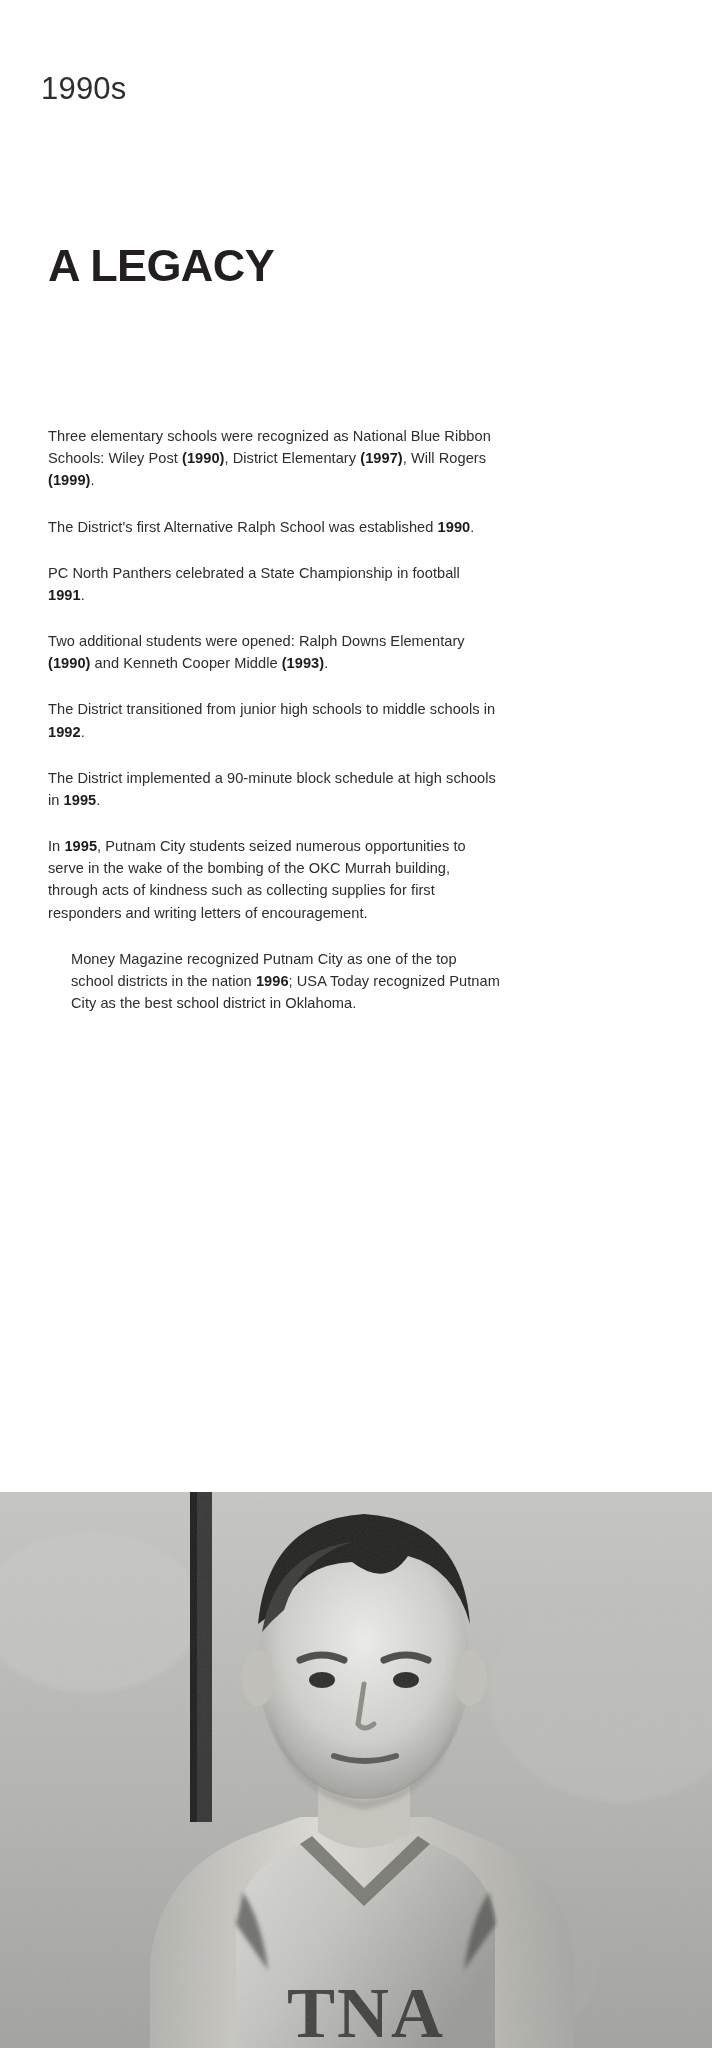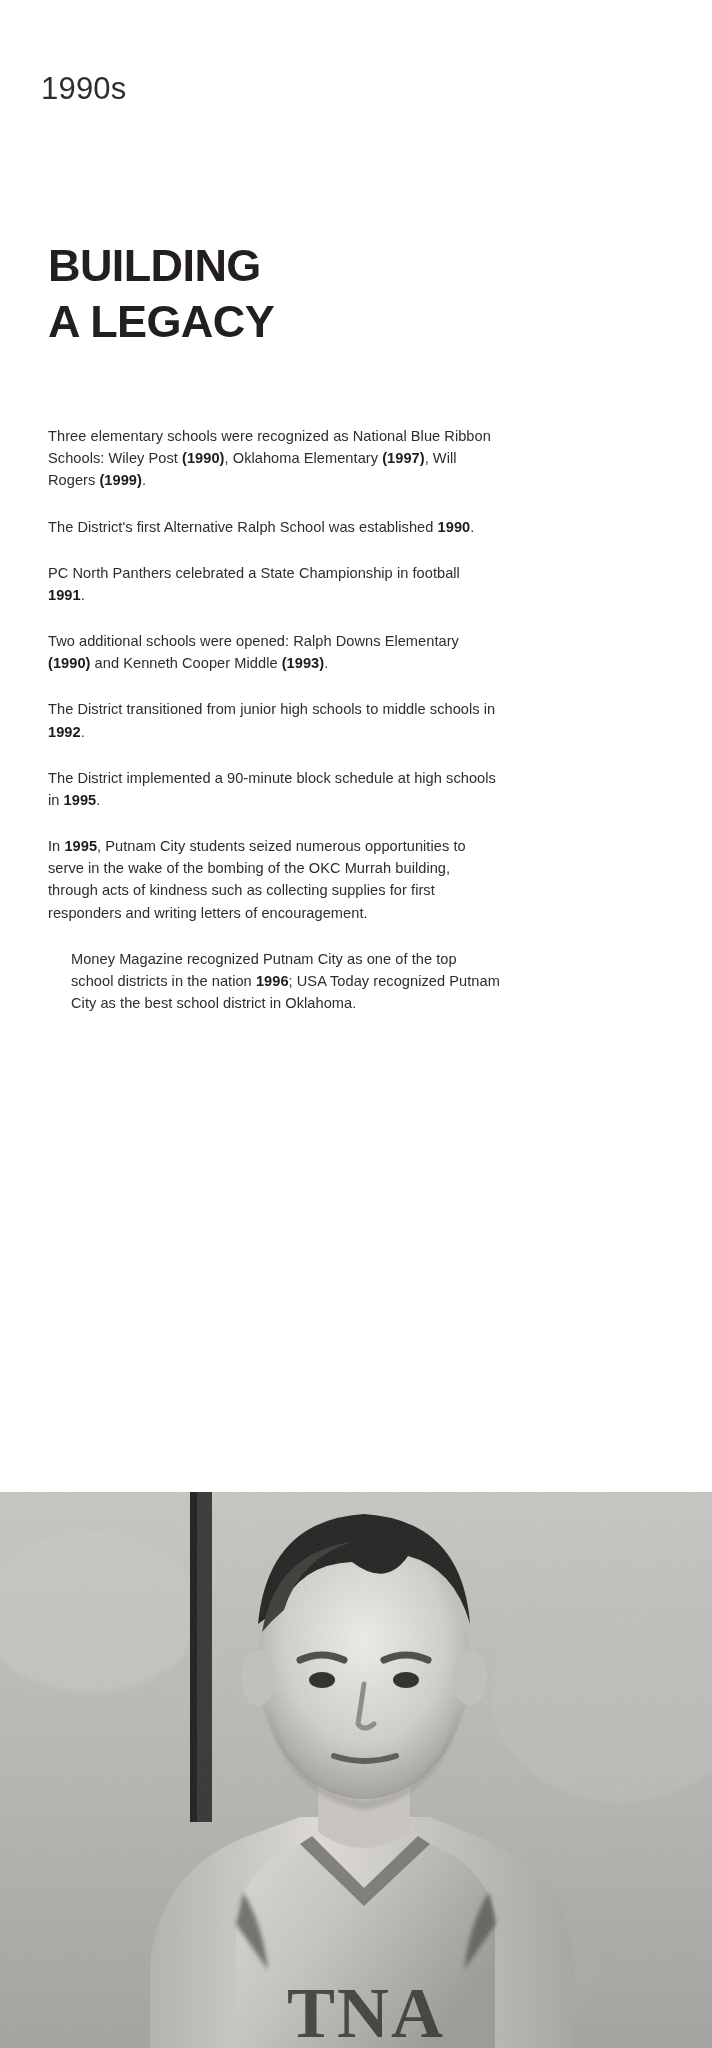--- a/index.html
+++ b/index.html
@@ -79,29 +79,28 @@
   .photo svg { display: block; width: 712px; height: 556px; }
 </style>
 </head>
 <body>
 
 <div class="page">
 
   <div class="decade">1990s</div>
 
   <h1 class="headline">
-    <span class="line">BUILDING</span>
     <span class="line">A LEGACY</span>
   </h1>
 
   <div class="body-copy" id="body-copy">
-      <p><span>Three elementary schools were recognized as National Blue Ribbon Schools: Wiley Post </span><b>(1990)</b><span>, Oklahoma Elementary </span><b>(1997)</b><span>, Will Rogers </span><b>(1999)</b><span>.</span></p>
+      <p><span>Three elementary schools were recognized as National Blue Ribbon Schools: Wiley Post </span><b>(1990)</b><span>, District Elementary </span><b>(1997)</b><span>, Will Rogers </span><b>(1999)</b><span>.</span></p>
       <p><span>The District's first Alternative Ralph School was established </span><b>1990</b><span>.</span></p>
       <p><span>PC North Panthers celebrated a State Championship in football </span><b>1991</b><span>.</span></p>
-      <p><span>Two additional schools were opened: Ralph Downs Elementary </span><b>(1990)</b><span> and Kenneth Cooper Middle </span><b>(1993)</b><span>.</span></p>
+      <p><span>Two additional students were opened: Ralph Downs Elementary </span><b>(1990)</b><span> and Kenneth Cooper Middle </span><b>(1993)</b><span>.</span></p>
       <p><span>The District transitioned from junior high schools to middle schools in </span><b>1992</b><span>.</span></p>
       <p><span>The District implemented a 90-minute block schedule at high schools in </span><b>1995</b><span>.</span></p>
       <p><span>In </span><b>1995</b><span>, Putnam City students seized numerous opportunities to serve in the wake of the bombing of the OKC Murrah building, through acts of kindness such as collecting supplies for first responders and writing letters of encouragement.</span></p>
       <p><span>Money Magazine recognized Putnam City as one of the top school districts in the nation </span><b>1996</b><span>; USA Today recognized Putnam City as the best school district in Oklahoma.</span></p>
     </div>
 
   <div class="photo">
     <svg viewBox="0 0 712 556" preserveAspectRatio="xMidYMid slice">
       <defs>
         <filter id="grain">

